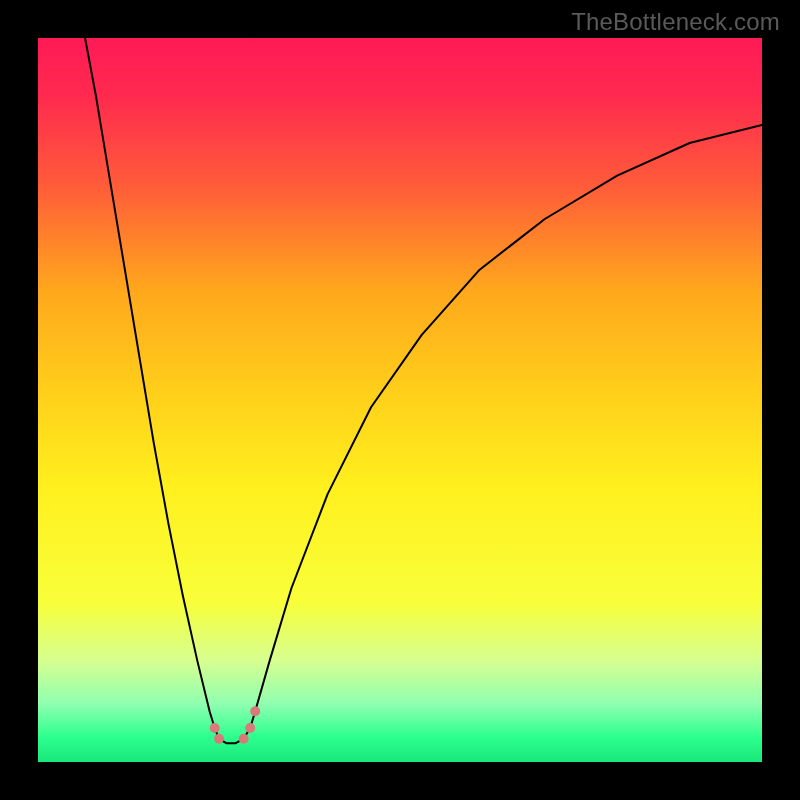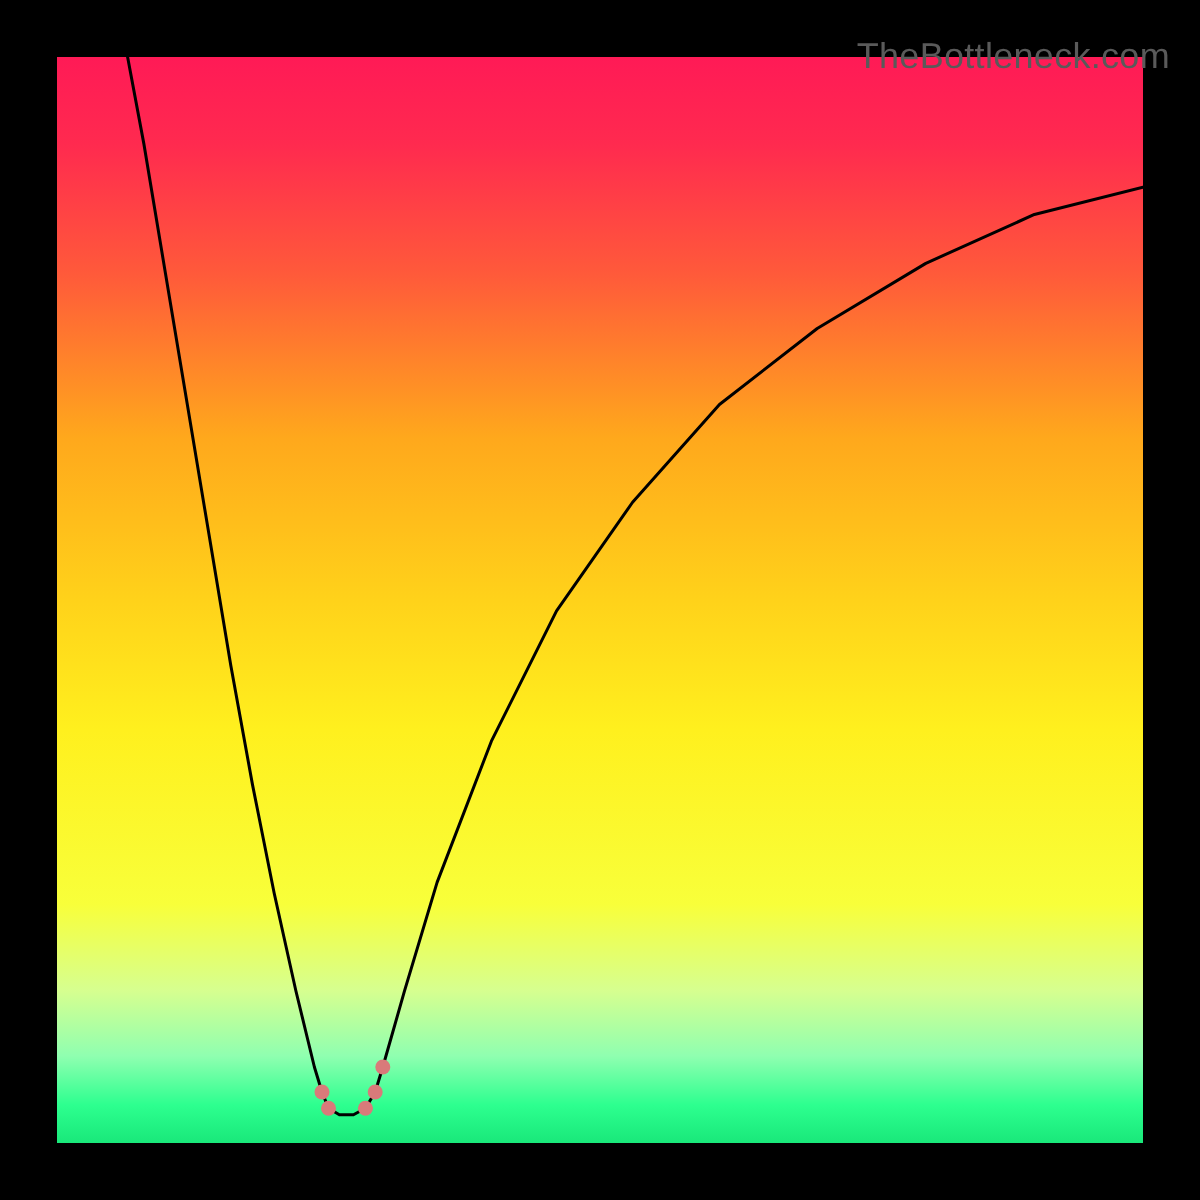--- a/index.html
+++ b/index.html
@@ -29,21 +29,20 @@
   }
   .watermark {
     position: absolute;
     top: 8px;
     right: 20px;
     color: #5a5a5a;
     font-size: 24px;
     letter-spacing: 0.2px;
     font-weight: 400;
     z-index: 50;
-    margin-top: 16px;
   }
   svg {
     position: absolute;
     left: 0;
     top: 0;
   }
 </style>
 </head>
 <body>
 

